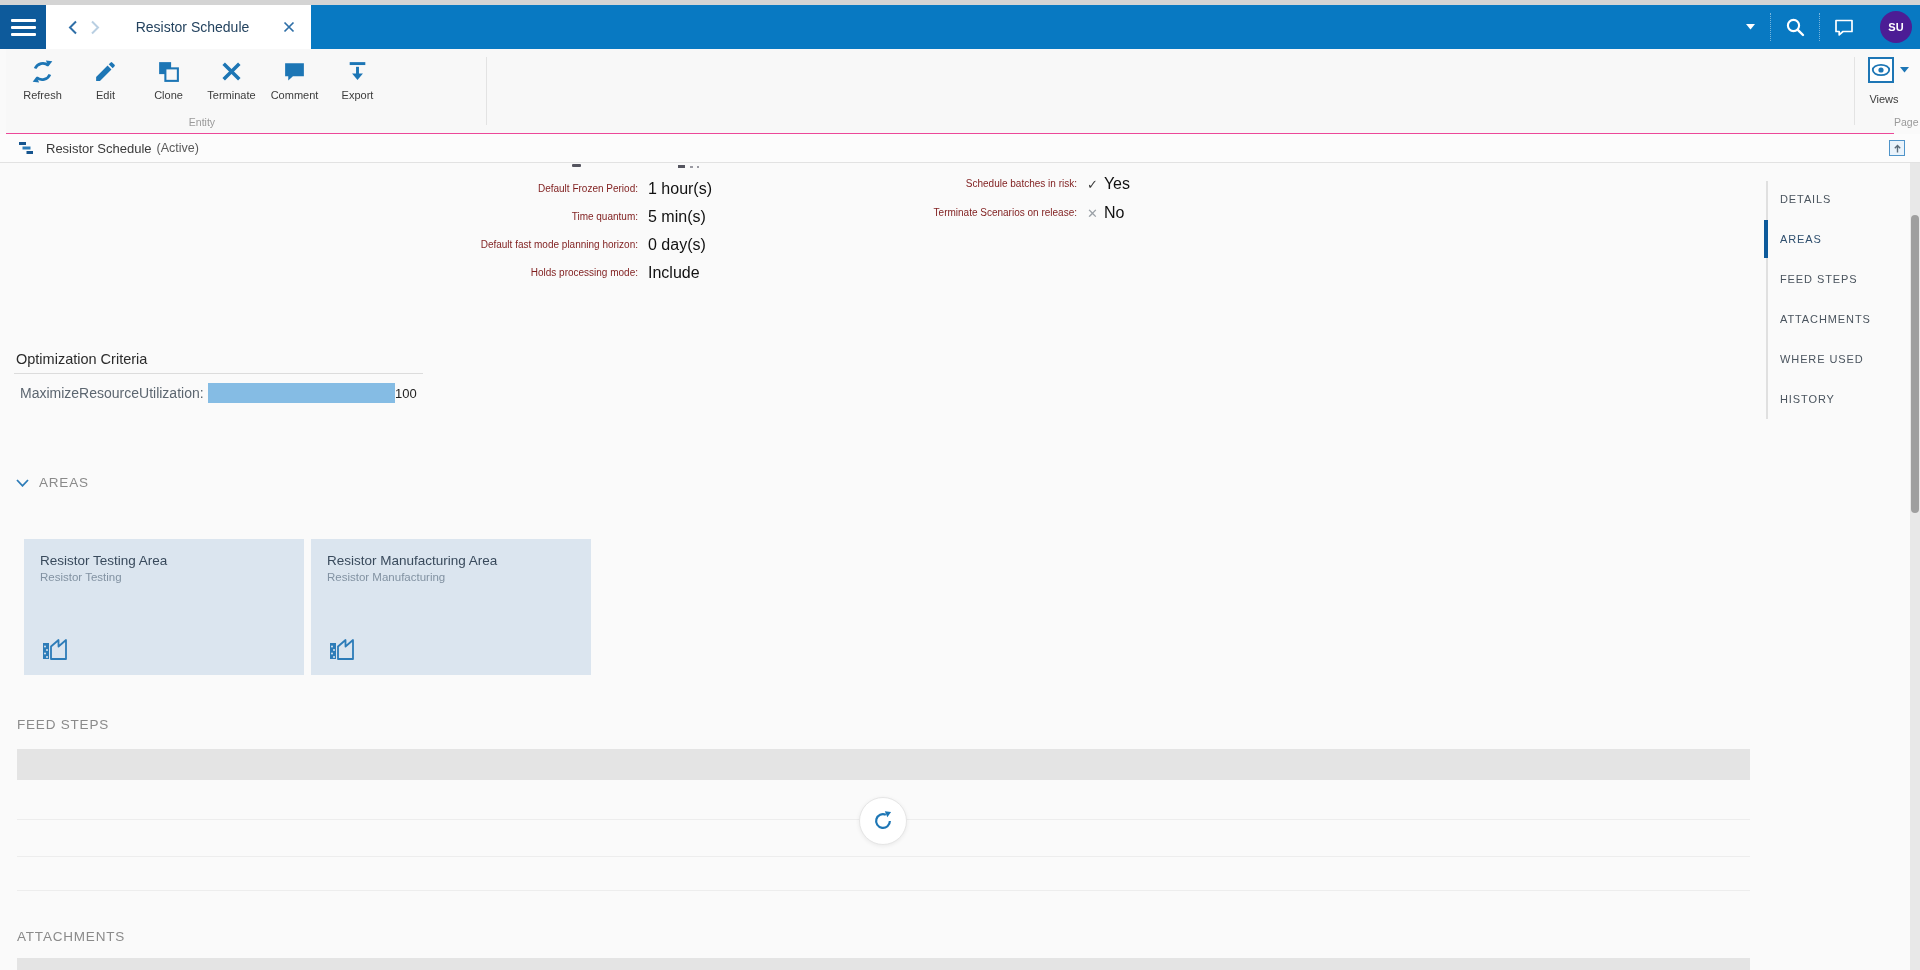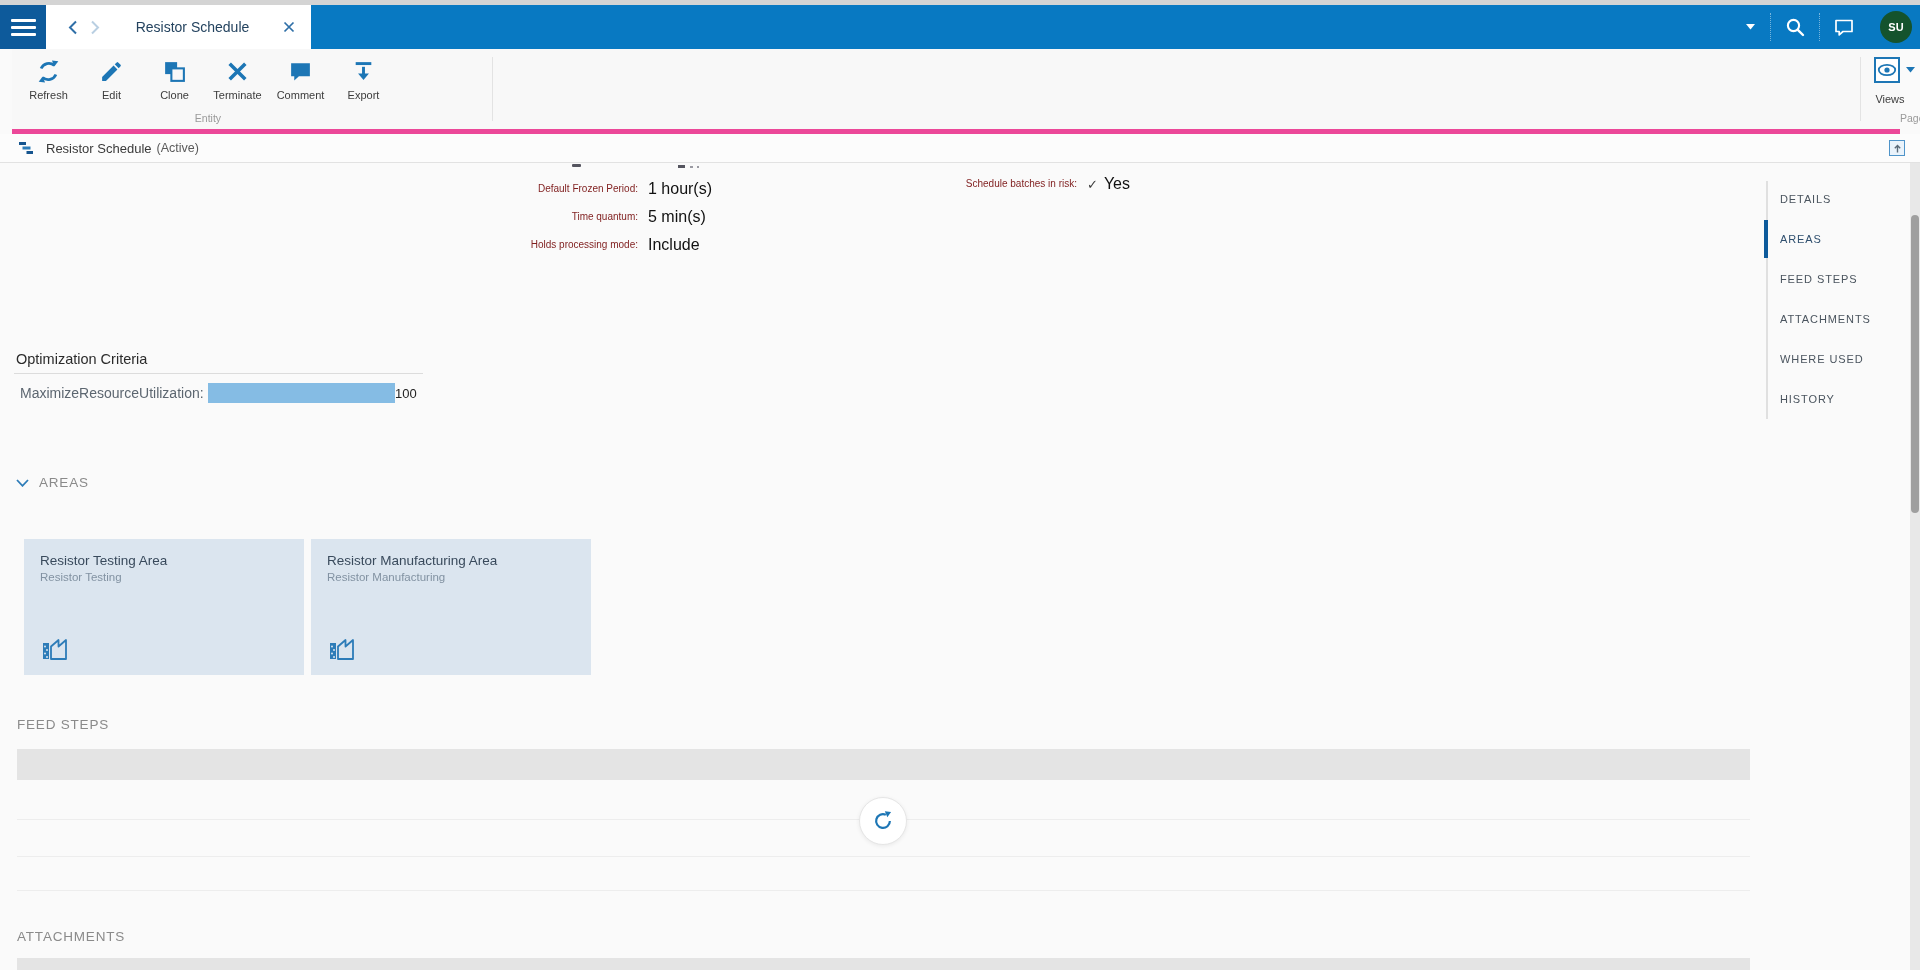--- a/index.html
+++ b/index.html
@@ -18,24 +18,24 @@
   .menu-btn i { display:block; width:25px; height:3px; background:#fff; border-radius:1px; }
   .doc-tab { position:absolute; left:46px; top:0; width:265px; height:44px; background:#ffffff;
              display:flex; align-items:center; padding:0 12px 0 16px; }
   .tab-nav { width:22px; height:18px; display:flex; align-items:center; justify-content:center; cursor:pointer; }
   .doc-tab .title { flex:1; text-align:center; font-size:14px; color:#24435f; white-space:nowrap; overflow:hidden; }
   .tab-close { width:20px; height:20px; display:flex; align-items:center; justify-content:center; cursor:pointer; }
   .appbar-right { position:absolute; right:8px; top:0; height:44px; display:flex; align-items:center; }
   .ab-cell { height:30px; display:flex; align-items:center; justify-content:center; cursor:pointer; }
   .ab-sep { height:28px; border-left:1px dotted rgba(255,255,255,.45); }
   .w-caret { width:40px; } .w-ic { width:48px; }
-  .avatar { width:32px; height:32px; border-radius:50%; background:#14532d; color:#fff; font-size:11px; font-weight:bold;
+  .avatar { width:32px; height:32px; border-radius:50%; background:#4c1d95; color:#fff; font-size:11px; font-weight:bold;
             display:flex; align-items:center; justify-content:center; margin-left:12px; cursor:pointer; }
   
-  .ribbon { position:absolute; left:12px; top:49px; width:1888px; height:85px; background:#f8f8f8; border-bottom:5px solid #ec4899; }
+  .ribbon { position:absolute; left:6px; top:49px; width:1888px; height:85px; background:#f8f8f8; border-bottom:1px solid #ec4899; }
   .rb-buttons { position:absolute; left:5px; top:6px; display:flex; }
   .rb-btn { width:63px; display:flex; flex-direction:column; align-items:center; padding-top:3px; cursor:pointer; }
   .rb-btn .ric { width:27px; height:27px; display:flex; align-items:center; justify-content:center; }
   .rb-btn .rlb { margin-top:4px; font-size:11px; color:#3c3c3c; white-space:nowrap; }
   .group-label { position:absolute; left:0; bottom:5px; width:392px; text-align:center; font-size:10.5px; color:#9a9a9a; }
   .rib-sep { position:absolute; top:8px; bottom:8px; width:1px; background:#e3e3e3; }
   .page-group { position:absolute; left:1848px; top:0; width:72px; height:100%; }
   .views-btn { position:absolute; left:14px; top:8px; display:flex; align-items:center; gap:6px; cursor:pointer; }
   .views-box { width:26px; height:26px; border:2px solid #1d76b5; background:#fff; display:flex; align-items:center; justify-content:center; }
   .views-label { position:absolute; left:0; top:44px; width:60px; text-align:center; font-size:11px; color:#3c3c3c; }
@@ -246,29 +246,37 @@
     <div class="form-block" style="left:466px; top:16px; width:380px;">
       <div class="f-row">
         <div class="f-label">Default Frozen Period:</div>
         <div class="f-value">1 hour(s)</div>
       </div>
       <div class="f-row">
         <div class="f-label">Time quantum:</div>
         <div class="f-value">5 min(s)</div>
       </div>
       <div class="f-row">
+        <div class="f-label">Default fast mode planning horizon:</div>
+        <div class="f-value">0 day(s)</div>
+      </div>
+      <div class="f-row">
         <div class="f-label">Holds processing mode:</div>
         <div class="f-value">Include</div>
       </div>
     </div>
 
     <div class="form-block" style="left:915px; top:11px; width:320px;">
       <div class="f-row">
         <div class="f-label rt">Schedule batches in risk:</div>
         <div class="f-value"><span class="glyph-check"></span><span>Yes</span></div>
+      </div>
+      <div class="f-row">
+        <div class="f-label rt">Terminate Scenarios on release:</div>
+        <div class="f-value"><span class="glyph-cross"></span><span>No</span></div>
       </div>
     </div>
 
     <div class="opt-title">Optimization Criteria</div>
     <div class="opt-underline"></div>
     <div class="opt-row">
       <div class="opt-label">MaximizeResourceUtilization:</div>
       <div class="opt-bar-wrap">
         <div class="opt-bar" style="width: 187px;"></div>
       </div>

